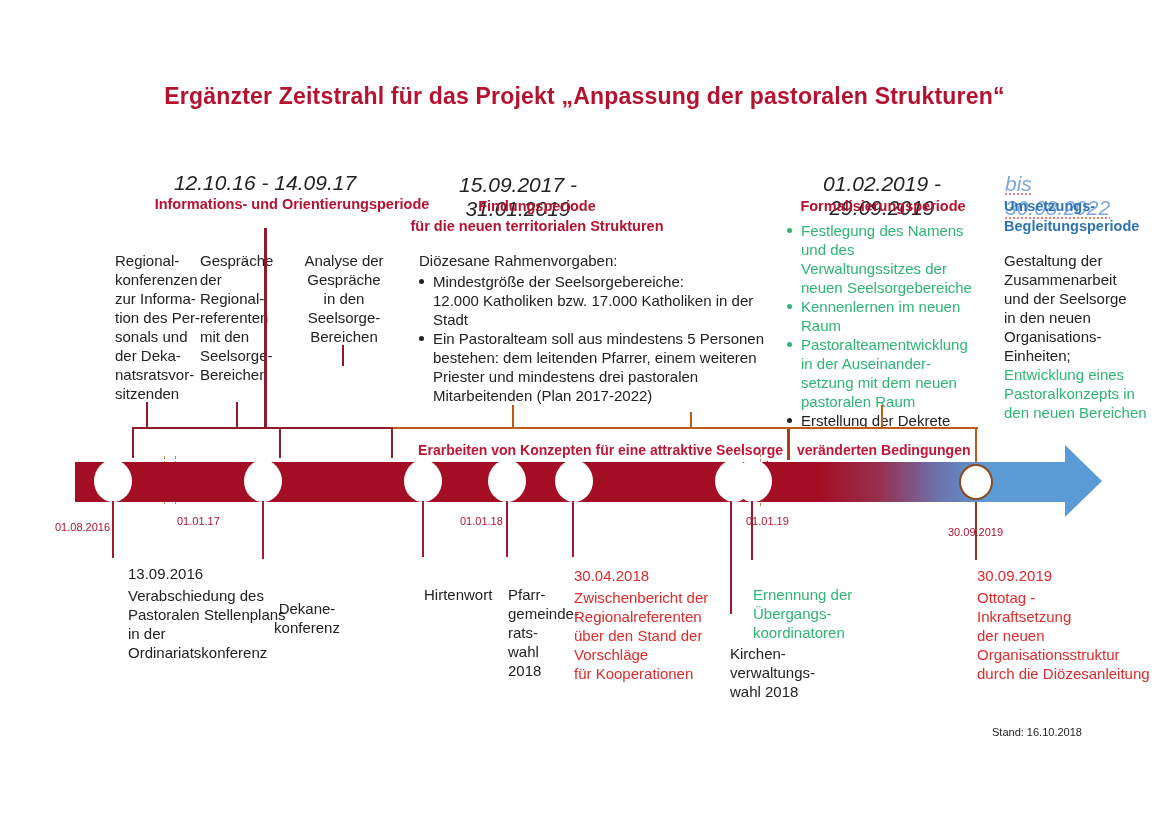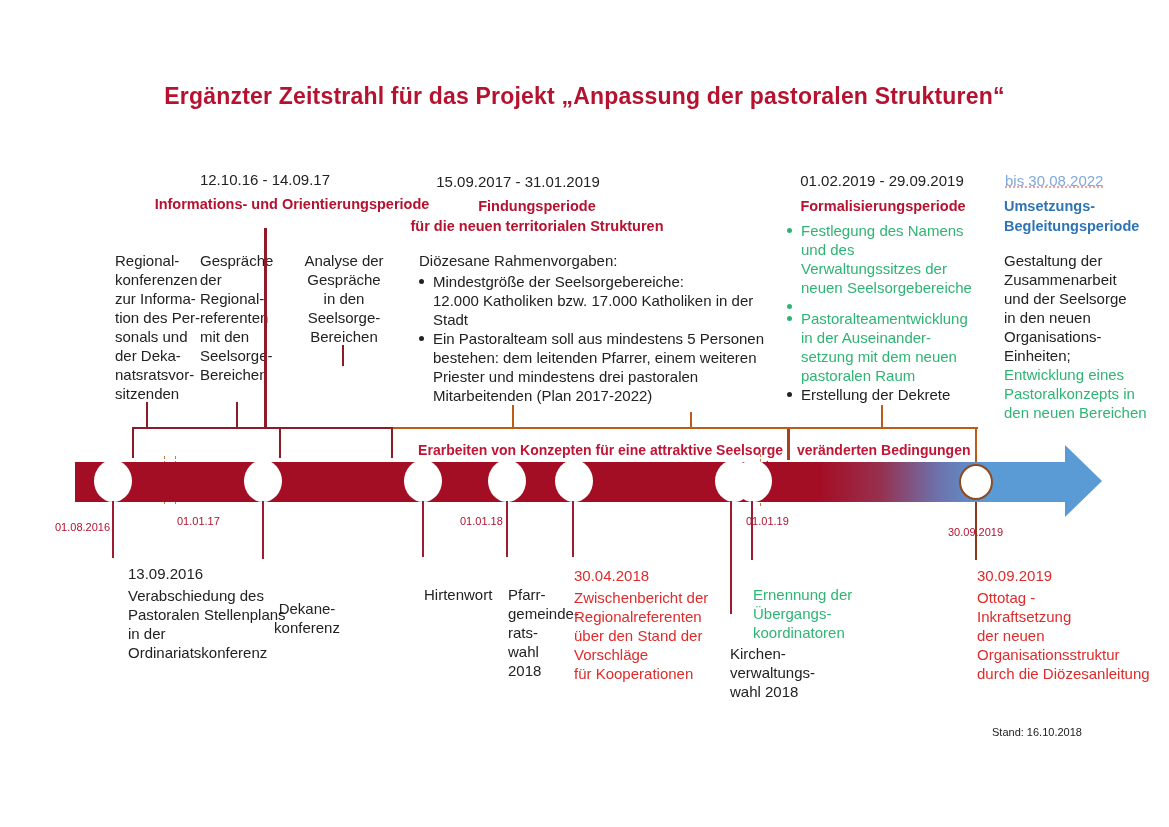--- a/index.html
+++ b/index.html
@@ -1,21 +1,21 @@
 <!DOCTYPE html>
 <html><head>
 <meta charset="utf-8">
 <style>
   html,body{margin:0;padding:0;background:#fff;}
   .canvas{position:relative;width:1169px;height:788px;background:#ffffff;
           font-family:"Liberation Sans", sans-serif;overflow:hidden;color:#1a1a1a;}
   .abs{position:absolute;}
   .pre{white-space:pre-line;}
   .title{font-size:23px;font-weight:bold;color:#B5122F;text-align:center;letter-spacing:.2px;}
-  .pdate{font-size:15px;color:#222;text-align:center;}
+  .pdate{font-size:21px;color:#222;text-align:center;font-style:italic;}
   .pname{font-size:14.5px;font-weight:bold;color:#B5122F;text-align:center;line-height:20px;}
   .body15{font-size:15px;line-height:19px;color:#222;}
   .green{color:#2EB573;}
   .blue{color:#2E74B5;}
   .lightblue{color:#7FA8DC;}
   .brightred{color:#DF2B2B;}
   .banner{font-size:14px;font-weight:bold;color:#C01535;}
   .line{position:absolute;background:#8E1C28;}
   .oline{position:absolute;background:#BE5B16;}
   .cline{position:absolute;background:#9E1B32;}
@@ -92,20 +92,22 @@
   <div class="abs" style="left:787px;top:221px;width:200px;">
     <div class="bullet">
       <span class="dot g"></span>
       <span class="body15 green pre">Festlegung des Namens
 und des
 Verwaltungssitzes der
 neuen Seelsorgebereiche</span>
     </div>
     <div class="bullet">
       <span class="dot g"></span>
+      <span class="body15 green pre">Kennenlernen im neuen
+Raum</span>
     </div>
     <div class="bullet">
       <span class="dot g"></span>
       <span class="body15 green pre">Pastoralteamentwicklung
 in der Auseinander-
 setzung mit dem neuen
 pastoralen Raum</span>
     </div>
     <div class="bullet">
       <span class="dot"></span>

